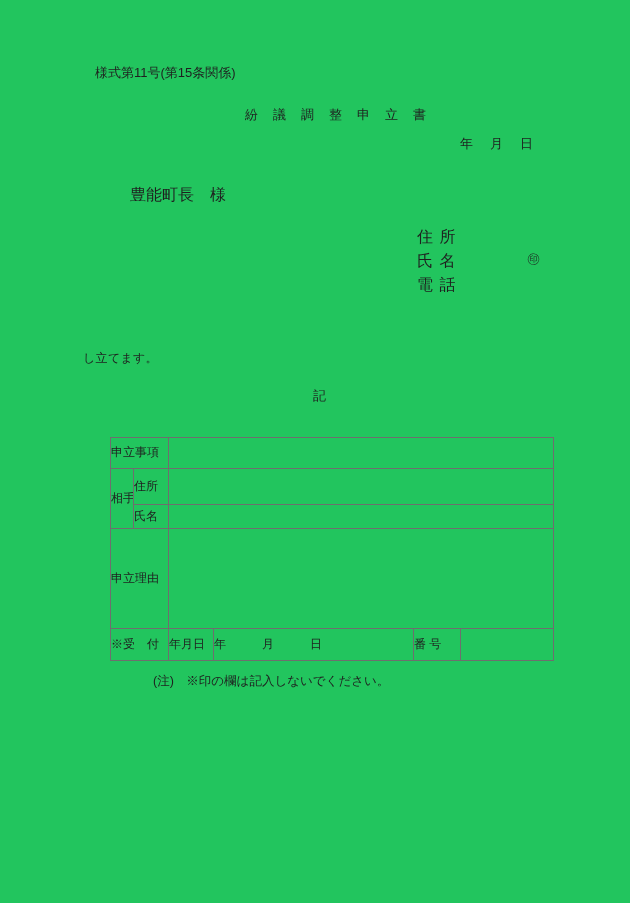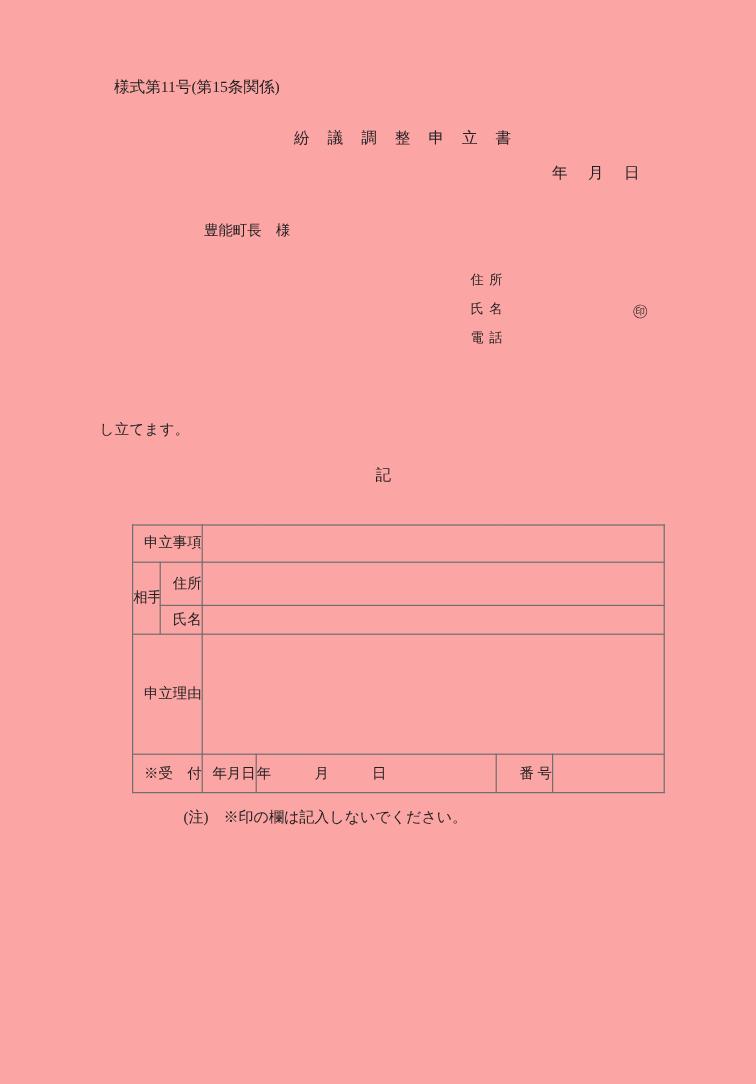--- a/index.html
+++ b/index.html
@@ -5,35 +5,35 @@
   html, body {
     margin: 0;
     padding: 0;
     background: #e8e8e8;
   }
   .page {
     position: relative;
     width: 630px;
     height: 903px;
     margin: 0 auto;
-    background: #fca5a5;
+    background: #22c55e;
     color: #1f1f1f;
-    font-family: Liberation Serif, serif;
+    font-family: Liberation Sans, sans-serif;
     font-size: 12.5px;
     line-height: 1.15;
     overflow: hidden;
   }
   .abs { position: absolute; white-space: nowrap; }
 
   .form-number { left: 95px; top: 66px; font-size: 13px; }
   .doc-title   { left: 245px; top: 90px; font-size: 13px; letter-spacing: 1px; margin-top: 18px; }
   .date-line   { left: 460px; top: 137px; font-size: 13px; letter-spacing: 2px; }
-  .addressee   { left: 130px; top: 186px; font-size: 12px; margin-left: 40px; }
+  .addressee   { left: 130px; top: 186px; font-size: 16px; }
 
-  .applicant-label { left: 392px; font-size: 11px; letter-spacing: 1px; }
+  .applicant-label { left: 417px; font-size: 16px; letter-spacing: 1px; }
   .row-address { top: 228px; }
   .row-name    { top: 252px; }
   .row-phone   { top: 276px; }
   .seal        { left: 527px; top: 252px; font-size: 13px; }
 
   .body-line   { font-size: 12px; letter-spacing: 0.3px; }
   .body-line-1 { left: 107px; top: 328px; }
   .body-line-2 { left: 83px;  top: 352px; }
 
   .record-heading { left: 313px; top: 389px; font-size: 13px; }
@@ -44,21 +44,21 @@
     table-layout: fixed;
     width: 443px;
     font-size: 12px;
   }
   table.form-table td {
     border: 1px solid #6e6e6e;
     padding: 0;
     vertical-align: middle;
     overflow: hidden;
   }
-  td.label-cell { text-align: right; }
+  td.label-cell { text-align: left; }
   td.vertical-label {
     text-align: center;
     word-break: break-all;
     line-height: 23px;
     padding: 0 1px;
   }
   td.date-value-cell {
     text-align: left;
     padding-left: 70px;
   }

